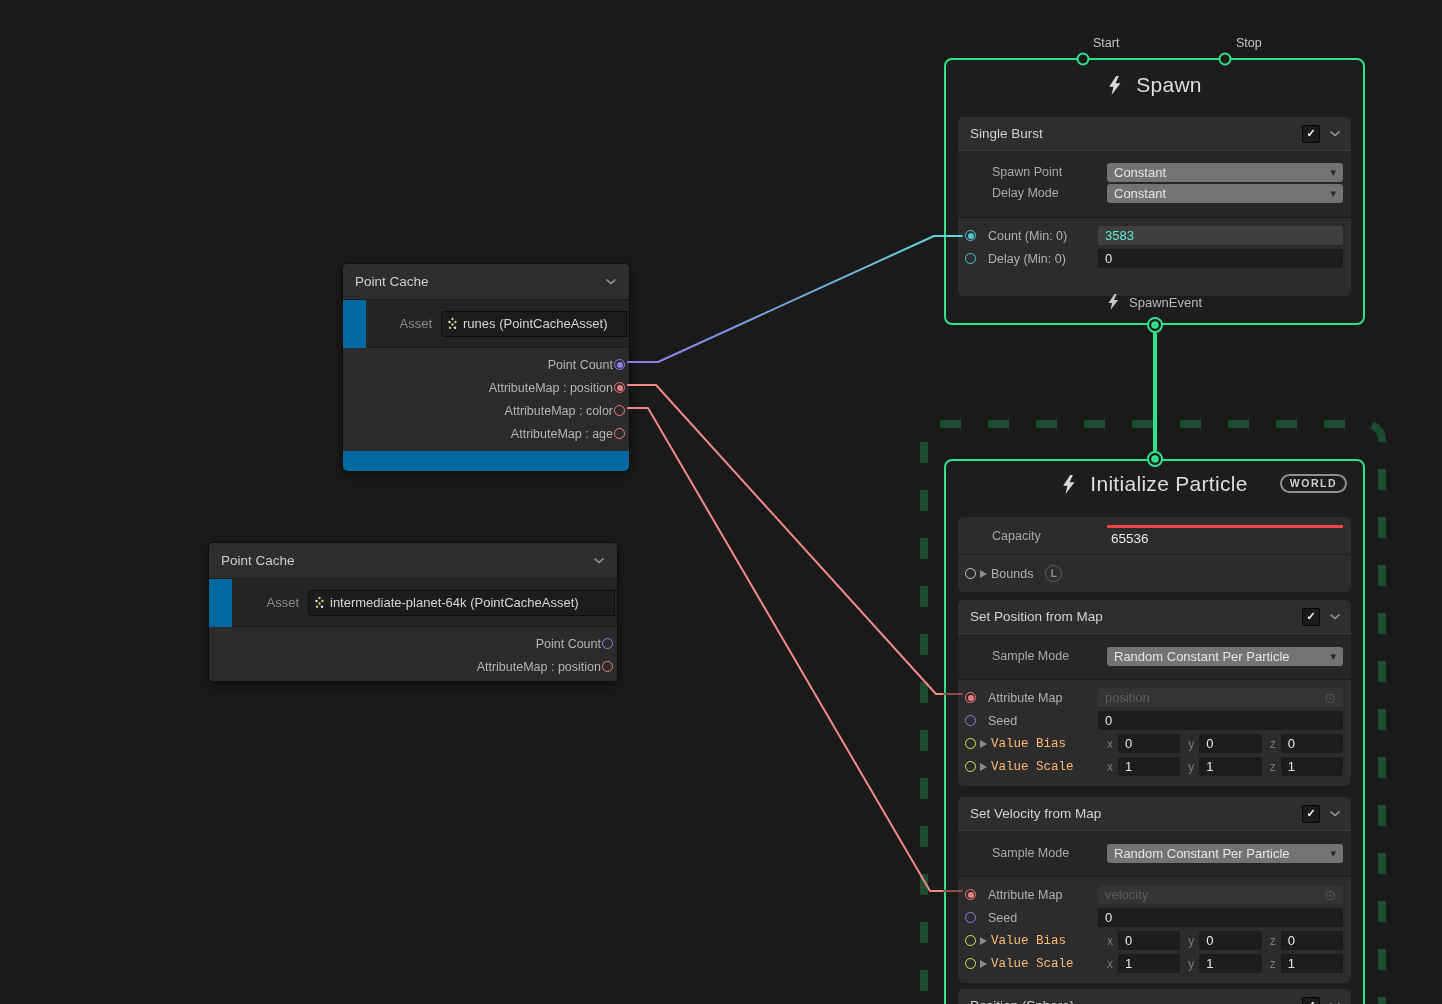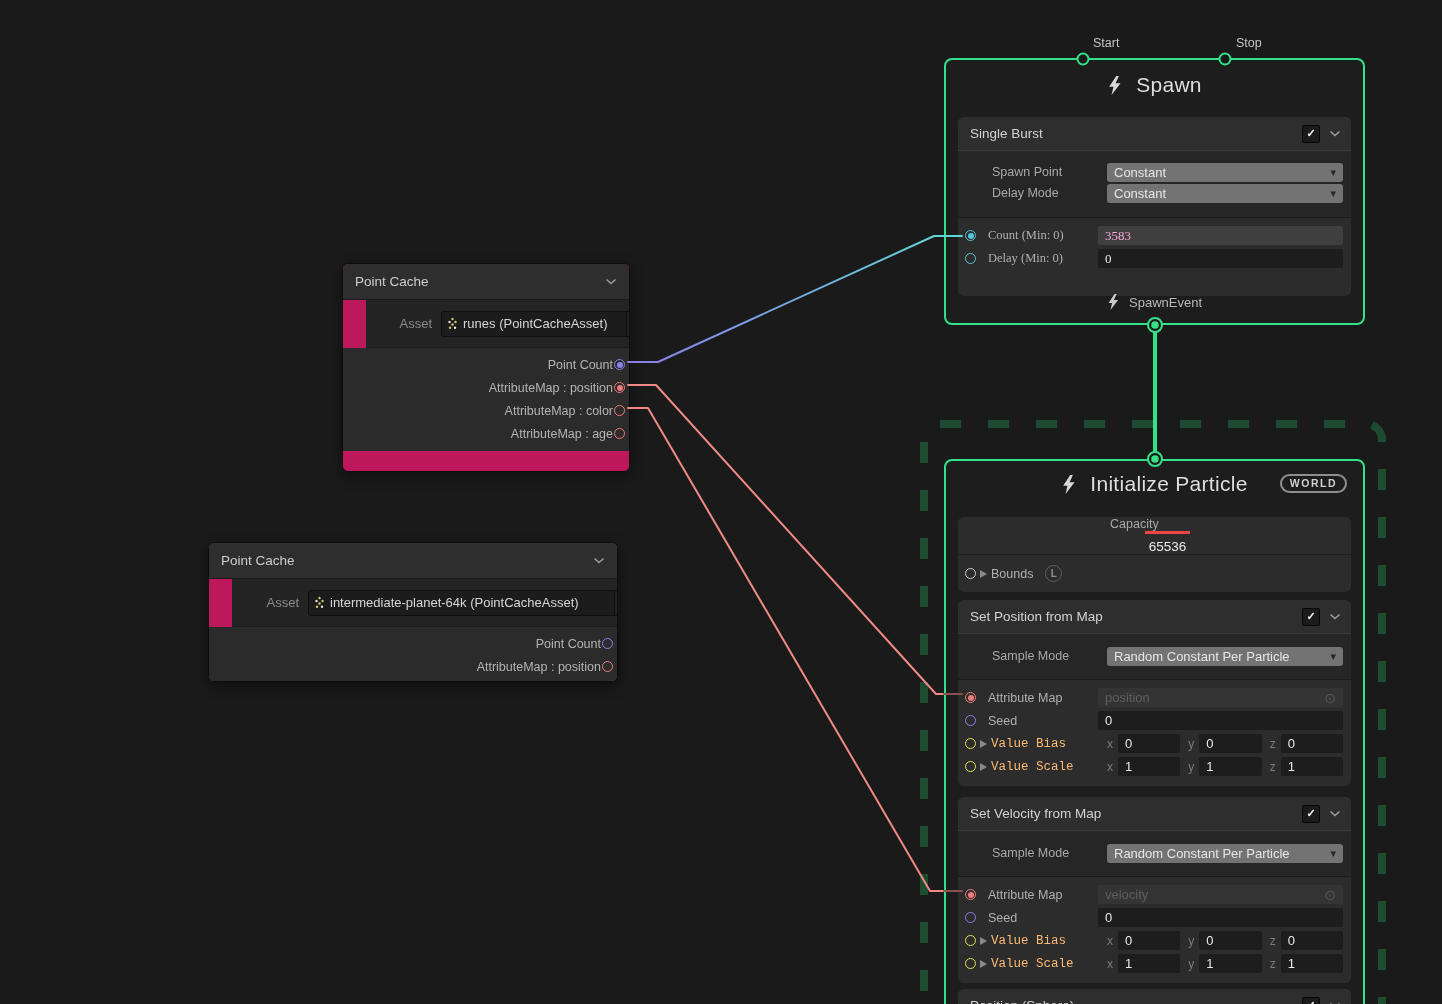--- a/index.html
+++ b/index.html
@@ -3,21 +3,21 @@
 <meta charset="utf-8">
 <style>
   html,body{margin:0;padding:0;background:#101010;}
   #canvas{position:relative;width:1442px;height:1004px;background:#1a1a1a;overflow:hidden;
           font-family:"Liberation Sans",sans-serif;-webkit-font-smoothing:antialiased;}
   svg.layer{position:absolute;left:0;top:0;pointer-events:none;}
   #dash-layer{z-index:1;}
   #wire-layer{z-index:50;}
   .node{position:absolute;z-index:10;border-radius:8px;box-sizing:border-box;}
   .ctx-node{border:2px solid #33e189;background:#1d1d1d;}
-  .op-node{background:#be185d;border:1px solid #0d0d0d;border-radius:6px;overflow:hidden;
+  .op-node{background:#0369a1;border:1px solid #0d0d0d;border-radius:6px;overflow:hidden;
            box-shadow:0 4px 14px rgba(0,0,0,.45);}
   .ctx-title{display:flex;align-items:center;justify-content:center;gap:14px;color:#dedede;
              font-size:21px;letter-spacing:.3px;}
   .badge-world{position:absolute;right:16px;top:13px;border:2px solid #8f8f8f;border-radius:10px;
                padding:1px 8px 2px;font-size:10.5px;font-weight:bold;letter-spacing:1.5px;color:#cfcfcf;}
   .block{position:absolute;left:12px;right:12px;border-radius:6px;overflow:hidden;background:#2c2c2c;}
   .bheader{height:34px;display:flex;align-items:center;background:#2e2e2e;padding:0 10px 0 12px;
            color:#d2d2d2;font-size:13.5px;border-bottom:1px solid #3c3c3c;box-sizing:border-box;}
   .settings{background:#262626;border-bottom:1px solid #1b1b1b;}
   .io{background:#2c2c2c;}
@@ -31,21 +31,21 @@
   .port.filled::after{content:'';position:absolute;inset:1.5px;background:currentColor;border-radius:50%;}
   .p-cyan{color:#54c6d6}.p-purple{color:#8b82ea}.p-red{color:#ee7c7c}
   .p-yellow{color:#e0e455}.p-white{color:#cccccc}
   .foldout{margin-left:4px;flex:none;width:0;height:0;border-left:7px solid #8a8a8a;
            border-top:4.5px solid transparent;border-bottom:4.5px solid transparent;}
   .dropdown{flex:1;height:19px;background:#737373;border-radius:3px;display:flex;align-items:center;
             padding:0 7px;color:#e6e6e6;font-size:13px;}
   .dd-arrow{margin-left:auto;color:#262626;font-size:11px;}
   .field{flex:1;height:19px;background:#1d1d1d;border-radius:2px;display:flex;align-items:center;
          padding:0 7px;color:#e9e9e9;font-size:13px;}
-  .field.disabled{background:#3f3f3f;color:#f9a8d4;}
+  .field.disabled{background:#3f3f3f;color:#5eead4;}
   .attr-field{flex:1;height:19px;background:#343434;border-radius:2px;display:flex;align-items:center;
               padding:0 7px;color:#5e5e5e;font-size:13px;}
   .attr-picker{margin-left:auto;color:#565656;font-size:14px;}
   .vec3{flex:1;display:flex;gap:8px;}
   .vcell{flex:1;display:flex;align-items:center;}
   .vlabel{color:#7b7b7b;font-size:12px;margin-right:5px;}
   .checkbox{margin-left:auto;width:16px;height:16px;background:#1b1b1b;border:1px solid #060606;
             border-radius:2px;display:flex;align-items:center;justify-content:center;
             color:#f0f0f0;font-size:11px;font-weight:bold;flex:none;}
   .chev{margin-left:9px;flex:none;display:flex;}
@@ -113,21 +113,21 @@
           </span>
         </div>
         <div class="srow" style="margin-top:1px;">
           <span class="slabel">Delay Mode</span>
           <span class="dropdown">
             <span>Constant</span>
             <span class="dd-arrow">▾</span>
           </span>
         </div>
       </div>
-      <div class="io" style="padding:6px 0 26px;font-family:Liberation Serif, serif;">
+      <div class="io" style="padding:6px 0 26px;">
         <div class="prow">
           <span class="port filled p-cyan"></span>
           <span class="plabel">Count (Min: 0)</span>
           <span class="field disabled">3583</span>
         </div>
         <div class="prow">
           <span class="port p-cyan"></span>
           <span class="plabel">Delay (Min: 0)</span>
           <span class="field">0</span>
         </div>
@@ -233,21 +233,21 @@
       <span style="display:flex;">
         <svg width="15" height="19" viewBox="0 0 11 16">
             <path d="M7 0 L1 9 H4.6 L3 16 L10.6 6 H6.4 L9.2 0 Z" fill="#d9d9d9"></path>
           </svg>
       </span>
       <span>Initialize Particle</span>
     </div>
     <span class="badge-world">WORLD</span>
 
     <div class="block" style="top:56px;">
-      <div class="prow" style="height:37px;padding-left:34px;background:#2c2c2c;flex-direction:column;">
+      <div class="prow" style="height:37px;padding-left:34px;background:#2c2c2c;">
         <span class="slabel">Capacity</span>
         <span class="cap-field">65536</span>
       </div>
       <div class="divider"></div>
       <div class="prow" style="height:37px;background:#2c2c2c;">
         <span class="port p-white"></span>
         <span class="foldout"></span>
         <span style="margin-left:4px;color:#b0b0b0;font-size:12.5px;">Bounds</span>
         <span class="lbadge">L</span>
       </div>

